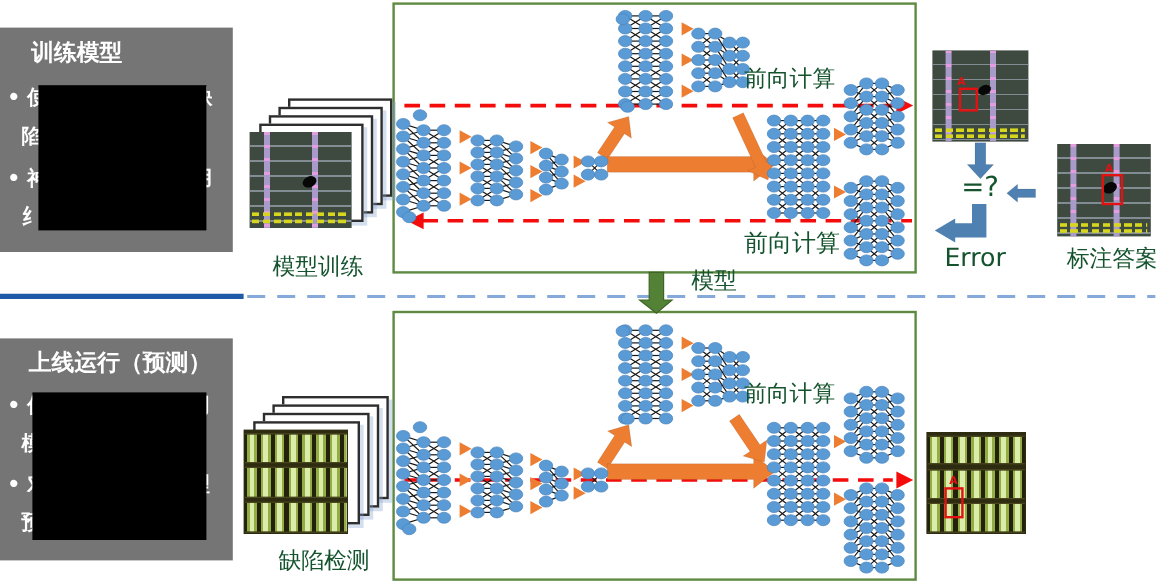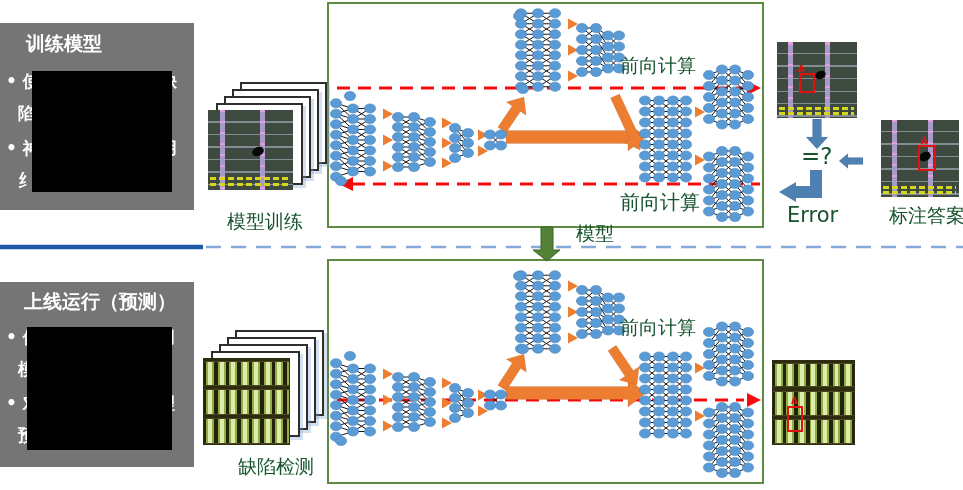--- a/index.html
+++ b/index.html
@@ -1124,21 +1124,21 @@
   <div class="pg" style="left:32px;top:0;width:85px;height:82px;"></div>
   <div class="pg" style="left:24px;top:7px;width:85px;height:82px;"></div>
   <div class="pg" style="left:16px;top:14px;width:85px;height:82px;"></div>
   <div class="pg" style="left:8px;top:21px;width:85px;height:82px;"></div>
   <div class="cap" style="left:0;top:28px;width:87px;height:87px;">
     <div class="row" style="top:3%;"></div>
     <div class="row" style="top:36%;"></div>
     <div class="row" style="top:69%;"></div>
   </div>
 </div>
-<div class="lbl" style="left:216px;top:454px;width:120px;text-align:center;">缺陷检测</div>
+<div class="lbl" style="left:188px;top:454px;width:120px;text-align:right;">缺陷检测</div>
 
 <div class="lbl" style="left:620px;top:53px;">前向计算</div>
 <div class="lbl" style="left:620px;top:189px;font-size:20px;">前向计算</div>
 <div class="lbl" style="left:620px;top:315px;">前向计算</div>
 <div class="lbl" style="left:576px;top:221px;">模型</div>
 
 <div class="tft" style="left:777px;top:42px;width:80px;height:76px;">
   <div class="hlines"></div>
   <div class="vline" style="left:14%;"></div>
   <div class="vline" style="left:60%;"></div>

